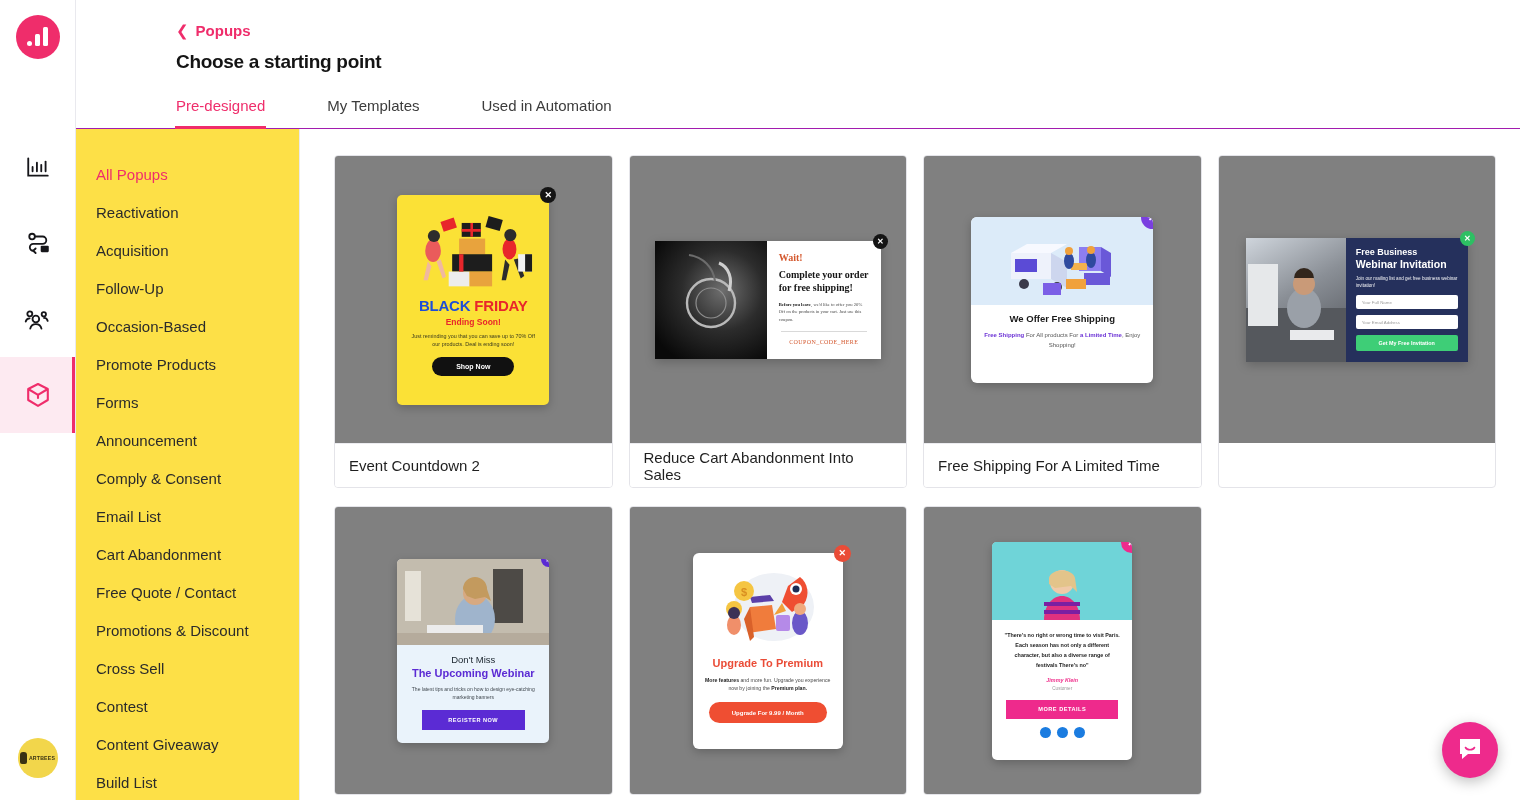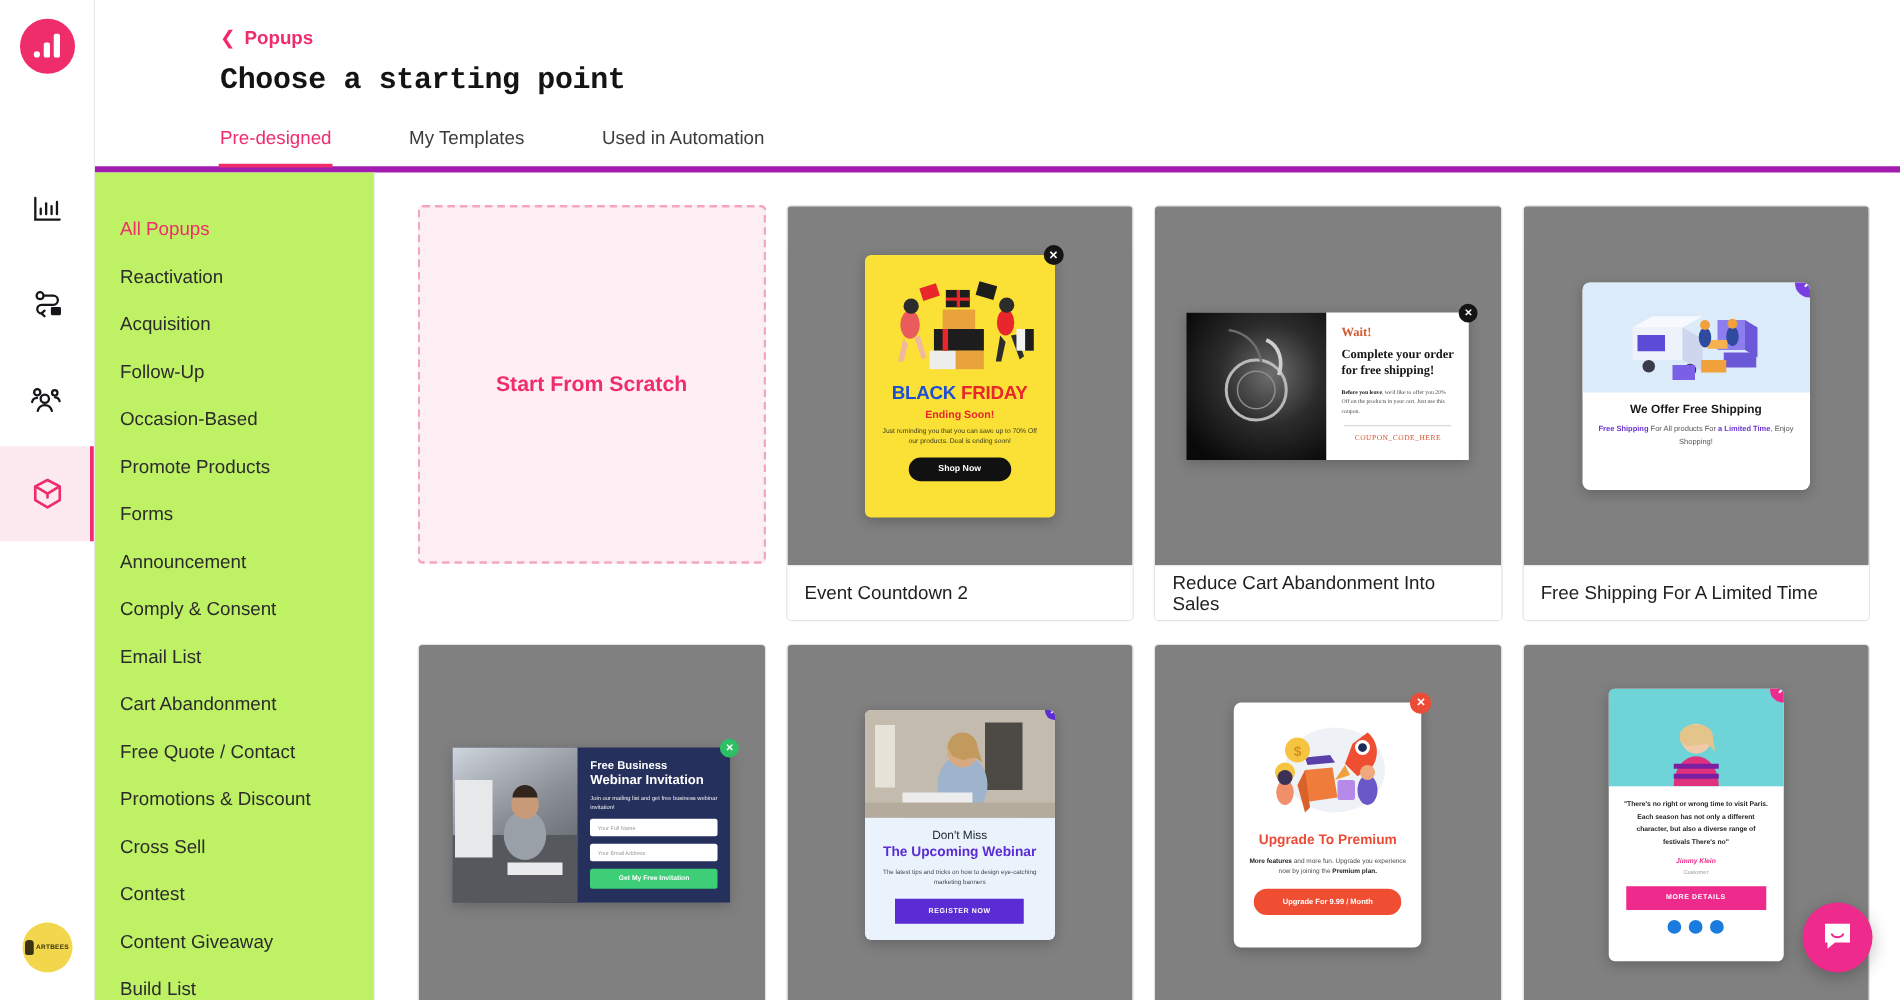--- a/index.html
+++ b/index.html
@@ -58,45 +58,45 @@
   
   .main { flex: 1 1 auto; height: 800px; display: flex; flex-direction: column; min-width:0; }
 
   .topbar { padding: 22px 0 0 100px; background:#fff; }
   .back-link {
     display: inline-flex; align-items: center; gap: 7px;
     color: #ef2d6b; font-size: 15px; font-weight: 600; cursor: pointer;
   }
   .back-link .chev { font-size: 15px; line-height: 1; font-weight: 400; }
   .page-title {
-    margin-top: 11px; font-size: 24px; font-weight: 700;
-    color: #141414; letter-spacing: -0.3px; font-family: Liberation Mono, monospace;
+    margin-top: 11px; font-size: 19px; font-weight: 700;
+    color: #141414; letter-spacing: -0.3px;
   }
 
   .tabs {
     margin-top: 24px; padding-left: 100px;
-    display: flex; gap: 0; border-bottom: 5px solid #a21caf;
+    display: flex; gap: 0; border-bottom: 1px solid #a21caf;
     background: #fff;
   }
   .tab {
     font-size: 15px; color: #3c3c3c; padding: 0 0 14px 0;
     margin-right: 62px; cursor: pointer; position: relative;
     white-space: nowrap;
   }
   .tab.active { color: #ef2d6b; }
   .tab.active::after {
     content:""; position:absolute; left:-1px; right:-1px; bottom:-1px;
     height: 3px; background: #ef2d6b;
   }
 
   
   .body { flex: 1 1 auto; display: flex; min-height: 0; }
 
   .catlist {
-    width: 224px; flex: 0 0 224px; background: #bef264;
+    width: 224px; flex: 0 0 224px; background: #fde047;
     border-right: 1px solid #e9e9ee;
     padding: 26px 17px 0 0; overflow: hidden;
   }
   .cat {
     padding: 0 20px; height: 38px; display: flex; align-items: center;
     font-size: 15px; color: #2b2b2b; cursor: pointer;
   }
   .cat.active { color: #ef2d6b; }
 
   .grid-wrap { flex: 1 1 auto; overflow: hidden; padding: 26px 24px 0 34px; min-width: 0; }
@@ -317,23 +317,20 @@
         <div class="cat">Promotions &amp; Discount</div>
         <div class="cat">Cross Sell</div>
         <div class="cat">Contest</div>
         <div class="cat">Content Giveaway</div>
         <div class="cat">Build List</div>
       </div>
 
       <div class="grid-wrap">
         <div class="grid">
 
-          <div class="scratch">
-            <span>Start From Scratch</span>
-          </div>
 
           <div class="card">
             <div class="card-thumb">
               <div class="mini bf">
                 <div class="closebtn" style="width:16px;height:16px;right:-7px;top:-8px;background:#141414;font-size:9px;">✕</div>
                 <div class="bf-art">
                   <svg width="100%" height="92" viewBox="0 0 152 92">
                     <rect x="60" y="34" width="30" height="18" fill="#e8a33d"></rect>
                     <rect x="52" y="52" width="46" height="20" fill="#1d1d1d"></rect>
                     <rect x="48" y="72" width="24" height="17" fill="#ededed"></rect>

